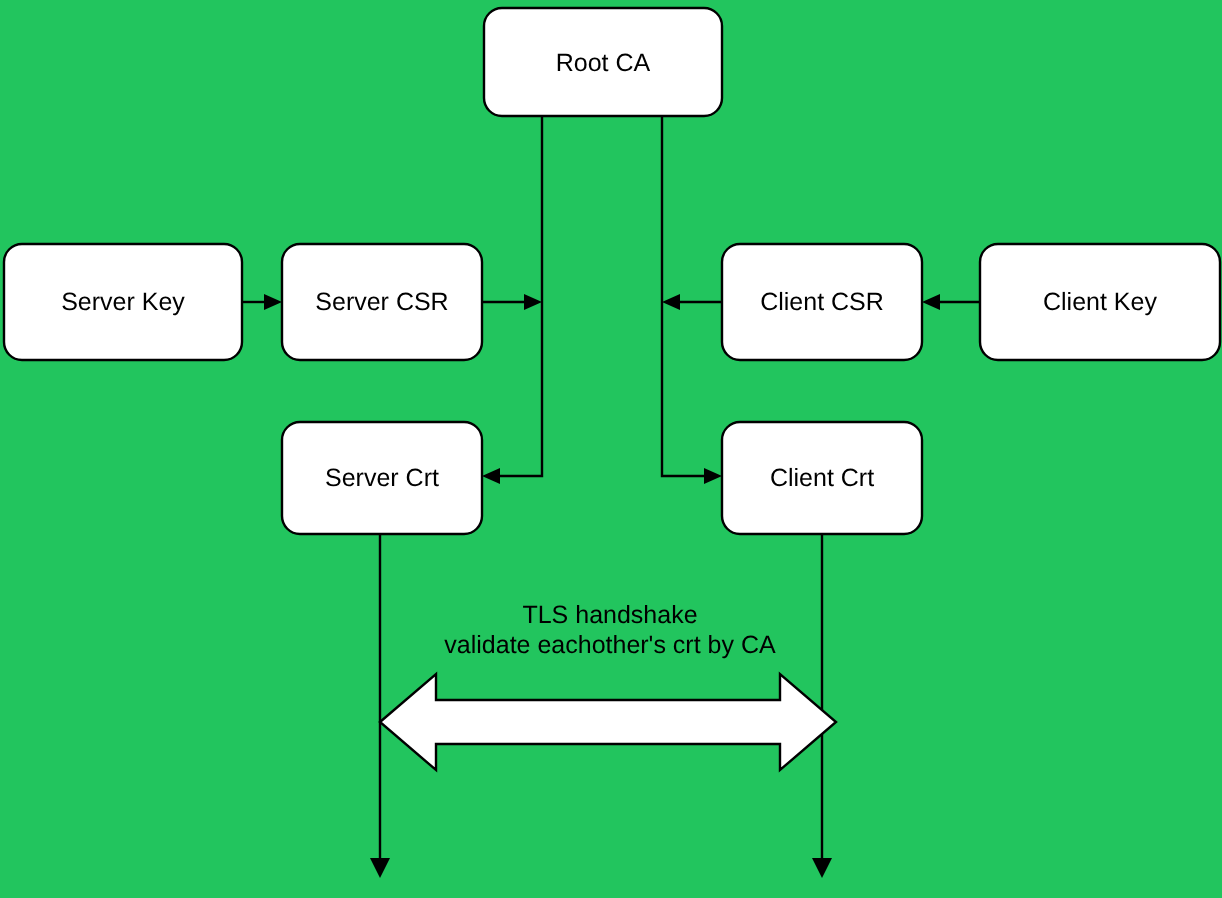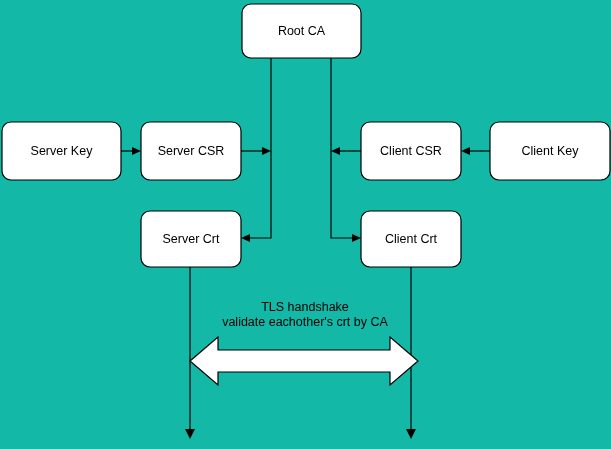--- a/index.html
+++ b/index.html
@@ -8,21 +8,21 @@
     padding: 0;
     background: #ffffff;
   }
   body {
     font-family: "Liberation Sans", sans-serif;
   }
   #canvas {
     position: relative;
     width: 611px;
     height: 449px;
-    background: #14b8a6;
+    background: #22c55e;
     overflow: hidden;
   }
   #diagram-svg {
     position: absolute;
     top: 0;
     left: 0;
     width: 611px;
     height: 449px;
     display: block;
   }

